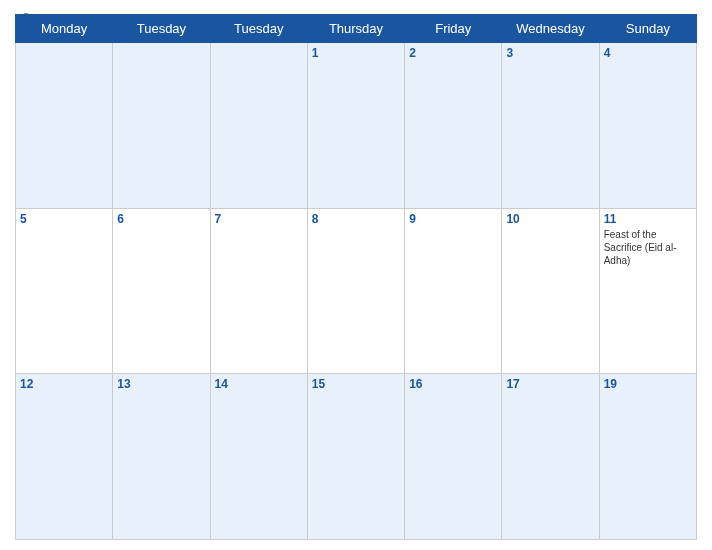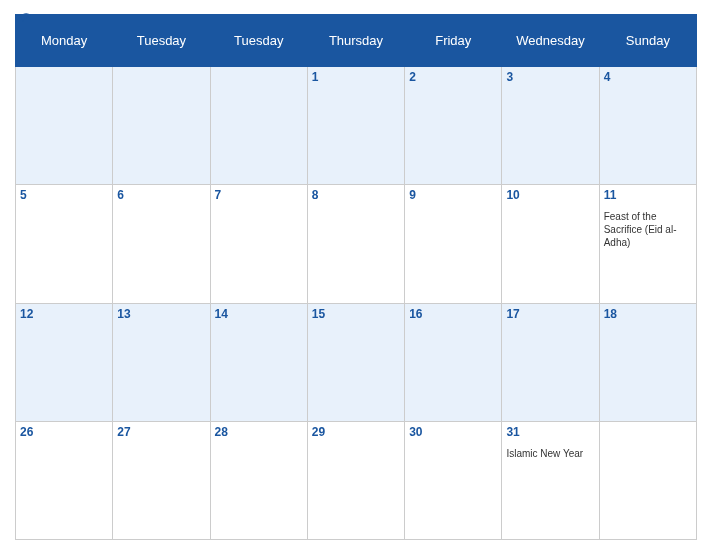--- a/index.html
+++ b/index.html
@@ -59,42 +59,42 @@
     }
     .calendar-table {
       width: 100%;
       border-collapse: collapse;
       flex: 1;
     }
     .calendar-table th {
       background-color: #1a56a0;
       color: #fff;
       text-align: center;
-      padding: 18px 2px;
+      padding: 6px 2px;
       font-size: 13px;
       font-weight: normal;
       border: 1px solid #1a56a0;
     }
     .calendar-table td {
       border: 1px solid #ccc;
       vertical-align: top;
       padding: 3px 4px;
       width: calc(100% / 7);
       height: 72px;
     }
     .day-num {
       font-size: 12px;
       color: #1a56a0;
       font-weight: bold;
       display: block;
     }
     .holiday-text {
       font-size: 10px;
       color: #333;
-      margin-top: 8px;
+      margin-top: 2px;
       display: block;
       line-height: 1.3;
     }
     tr:nth-child(odd) td {
       background-color: #e8f1fb;
     }
     tr:nth-child(even) td {
       background-color: #ffffff;
     }
   </style>
@@ -180,39 +180,17 @@
         <td>
           <span class="day-num">15</span>
         </td>
         <td>
           <span class="day-num">16</span>
         </td>
         <td>
           <span class="day-num">17</span>
         </td>
         <td>
-          <span class="day-num">18</span>
+          <span class="day-num">19</span>
         </td>
-      </tr>
-      <tr>
-        <td>
-          <span class="day-num">26</span>
-        </td>
-        <td>
-          <span class="day-num">27</span>
-        </td>
-        <td>
-          <span class="day-num">28</span>
-        </td>
-        <td>
-          <span class="day-num">29</span>
-        </td>
-        <td>
-          <span class="day-num">30</span>
-        </td>
-        <td>
-          <span class="day-num">31</span>
-          <span class="holiday-text">Islamic New Year</span>
-        </td>
-        <td></td>
       </tr>
     </tbody>
 </table>
 
 </body></html>

